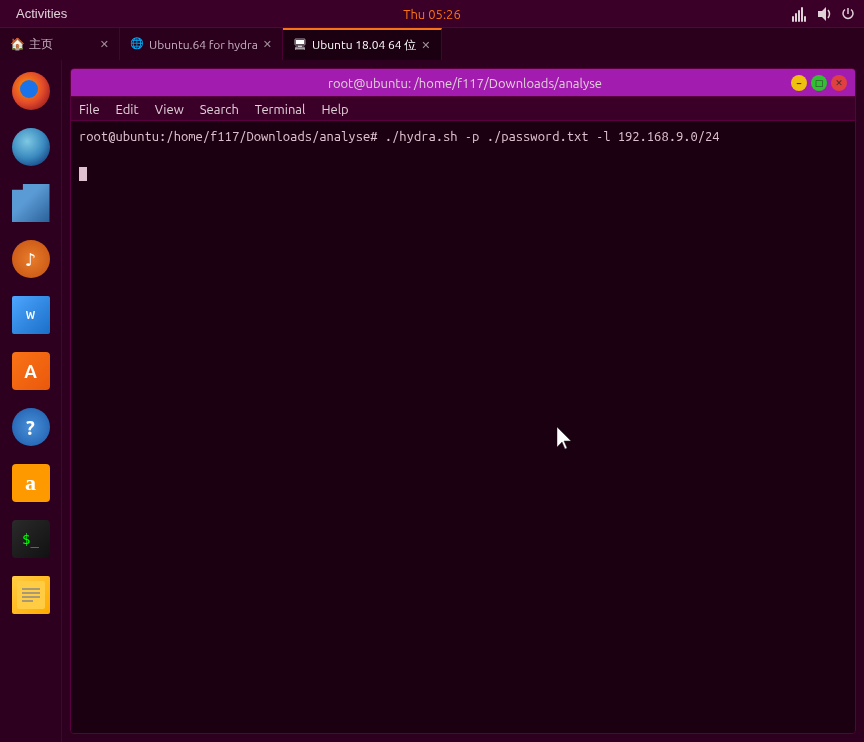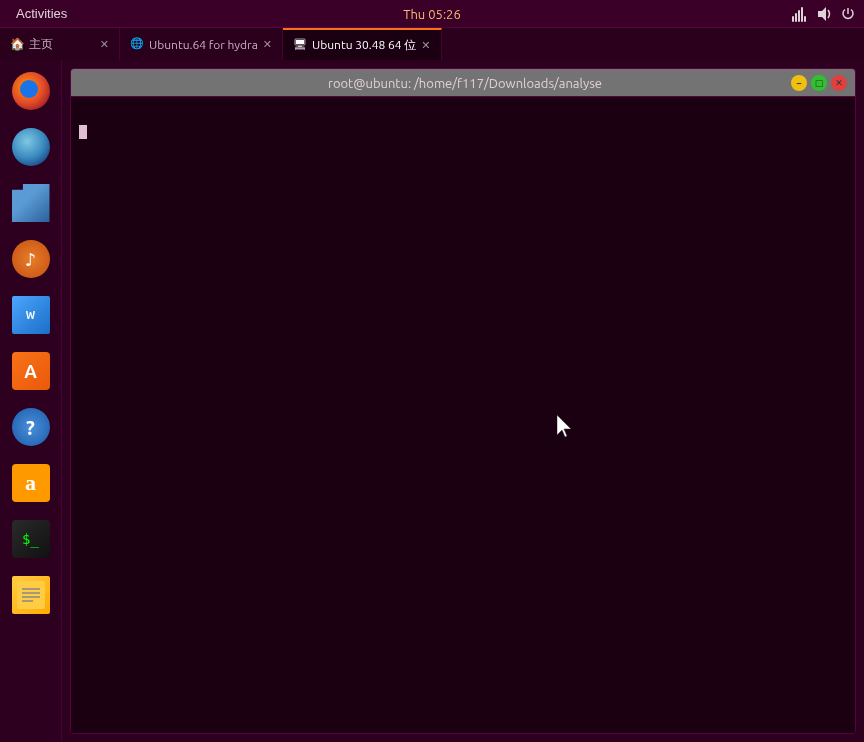--- a/index.html
+++ b/index.html
@@ -29,21 +29,21 @@
     }
     .activities-btn {
       color: #e0d0d8;
       font-size: 13px;
       padding: 2px 8px;
       cursor: pointer;
       background: none;
       border: none;
     }
     .top-bar-center {
-      color: #fdba74;
+      color: #f97316;
       font-size: 13px;
       position: absolute;
       left: 50%;
       transform: translateX(-50%);
     }
     .top-bar-right {
       display: flex;
       align-items: center;
       gap: 8px;
       color: #e0d0d8;
@@ -223,21 +223,21 @@
     .terminal-window {
       flex: 1;
       border: 1px solid #5a0040;
       border-radius: 4px;
       display: flex;
       flex-direction: column;
       overflow: hidden;
     }
     .terminal-titlebar {
       height: 28px;
-      background: #737373;
+      background: #a21caf;
       display: flex;
       align-items: center;
       justify-content: space-between;
       padding: 0 8px;
       border-bottom: 1px solid #5a0040;
     }
     .terminal-title {
       color: #e0d0d8;
       font-size: 13px;
       flex: 1;
@@ -363,21 +363,21 @@
     <span>主页</span>
     <span class="tab-close">✕</span>
   </div>
   <div class="taskbar-tab">
     <span class="tab-icon" style="font-size:11px;">🌐</span>
     <span>Ubuntu.64 for hydra</span>
     <span class="tab-close">✕</span>
   </div>
   <div class="taskbar-tab active">
     <span class="tab-icon" style="font-size:11px;">🖥</span>
-    <span>Ubuntu 30.48 64 位</span>
+    <span>Ubuntu 18.04 64 位</span>
     <span class="tab-close">✕</span>
   </div>
 </div>
 
 <div class="main-layout">
 
   <div class="sidebar">
     <div class="sidebar-item">
       <div class="icon-firefox"></div>
     </div>
@@ -426,22 +426,31 @@
           <div class="win-btn-spacer"></div>
         </div>
         <div class="terminal-title">root@ubuntu: /home/f117/Downloads/analyse</div>
         <div class="win-controls">
           <div class="win-btn minimize">–</div>
           <div class="win-btn maximize">□</div>
           <div class="win-btn close">✕</div>
         </div>
       </div>
 
+      <div class="terminal-menu">
+        <span class="terminal-menu-item">File</span>
+        <span class="terminal-menu-item">Edit</span>
+        <span class="terminal-menu-item">View</span>
+        <span class="terminal-menu-item">Search</span>
+        <span class="terminal-menu-item">Terminal</span>
+        <span class="terminal-menu-item">Help</span>
+      </div>
 
       <div class="terminal-body">
+        <span class="terminal-line">root@ubuntu:/home/f117/Downloads/analyse# ./hydra.sh -p ./password.txt -l 192.168.9.0/24</span>
         <br>
         <span class="cursor"></span>
 
         
         <svg class="cursor-pointer" viewBox="0 0 20 28" fill="none">
           <path d="M0,0 L0,20 L5,15 L8,22 L10,21 L7,14 L14,14 Z" fill="white" stroke="#333" stroke-width="0.5"></path>
         </svg>
       </div>
     </div>
   </div>

